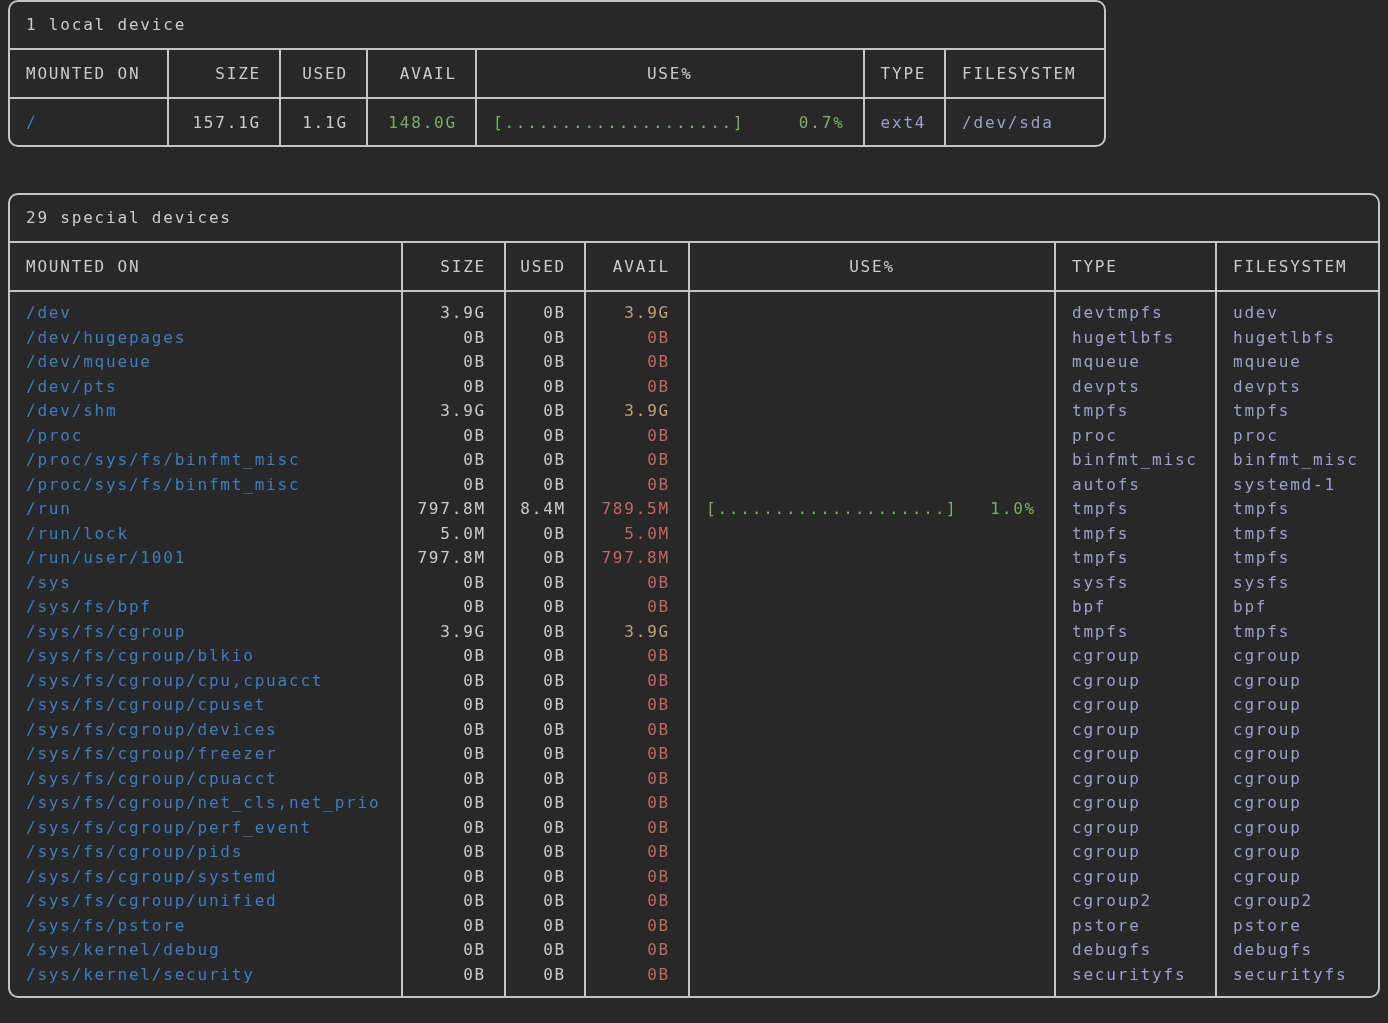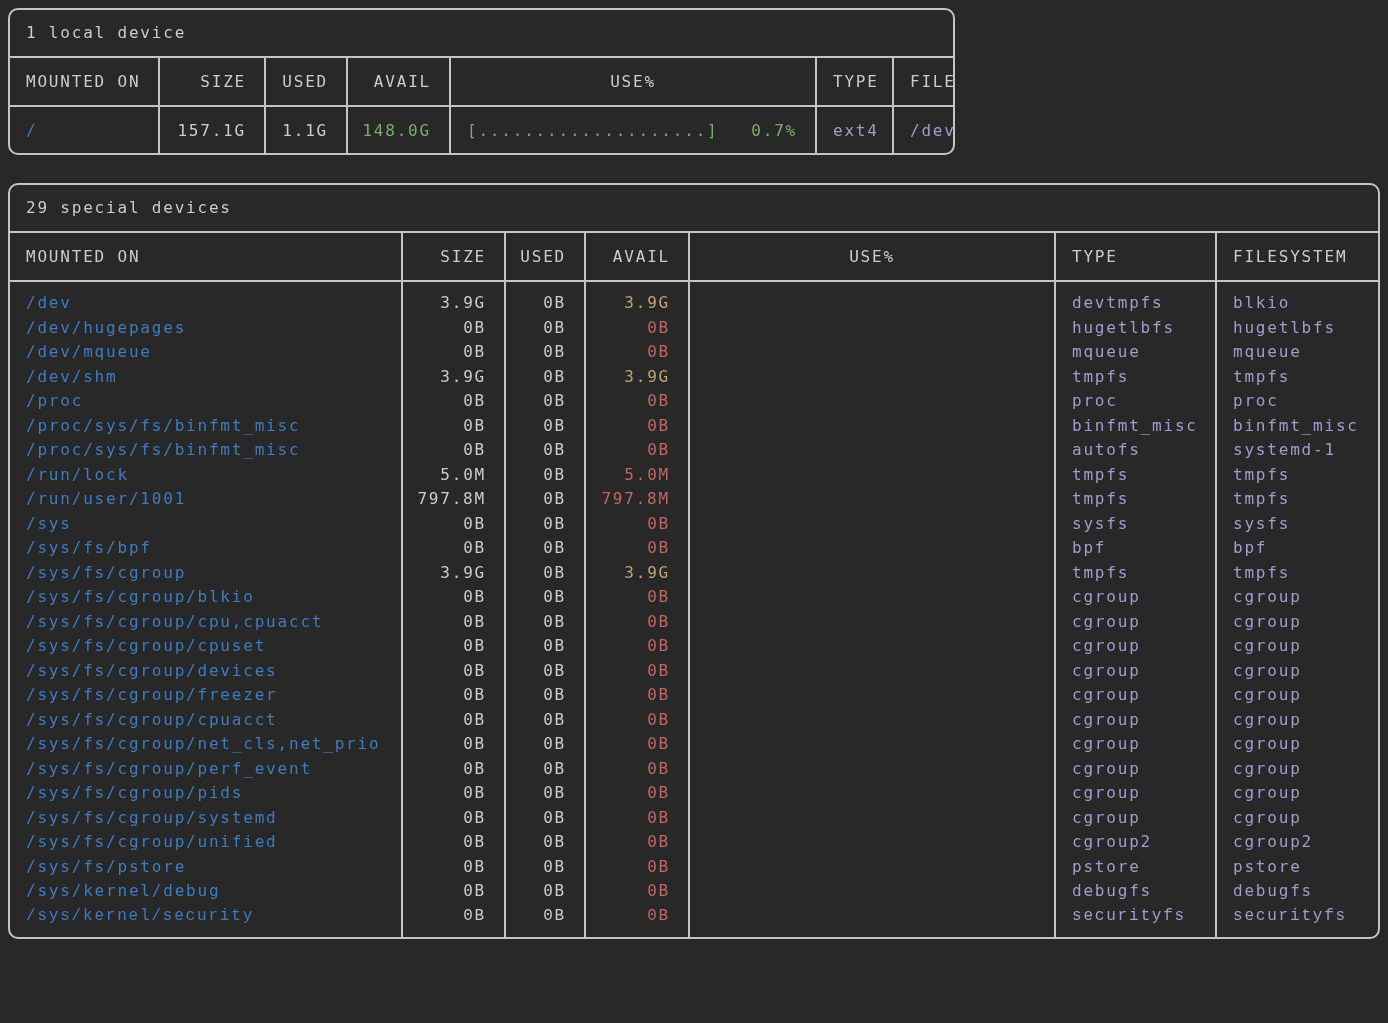--- a/index.html
+++ b/index.html
@@ -23,22 +23,22 @@
     position:relative;
   }
   .panel{
     position:absolute;
     left:8px;
     background:var(--bg);
     border:2px solid var(--border);
     border-radius:10px;
     overflow:hidden;
   }
-  #panel-local{top:8px;width:947px;}
-  #panel-special{top:183px;width:1372px;}
+  #panel-local{top:0;width:1098px;}
+  #panel-special{top:193px;width:1372px;}
   .panel-title{
     height:48px;
     line-height:46px;
     padding-left:16px;
     border-bottom:2px solid var(--border);
     color:var(--fg);
     white-space:nowrap;
   }
   table{
     border-collapse:collapse;
@@ -77,21 +77,21 @@
     padding-left:16px;
     padding-right:18px;
   }
   .bar,.pct{ color:var(--green); }
 
   
   #panel-local tbody td{ height:47px; }
   
   #panel-special tbody td{ line-height:24.5px; height:24.5px; }
   #panel-special tbody tr:first-child td{ padding-top:9px; height:33.5px;margin-top:16px; }
-  #panel-special tbody tr:last-child td{ padding-bottom:9px; height:33.5px;font-family:Liberation Mono, monospace; }
+  #panel-special tbody tr:last-child td{ padding-bottom:9px; height:33.5px; }
 </style>
 </head>
 <body>
 
 <div class="panel" id="panel-local">
   <div class="panel-title">1 local device</div>
   <table>
     <colgroup>
       <col style="width:149px">
         <col style="width:106px">
@@ -160,21 +160,21 @@
           <td class="c-num">3.9G</td>
           <td class="c-num">0B</td>
           <td class="c-num c-yellow">3.9G</td>
           <td class="c-use">
             <div class="cellflex">
               <span class="bar"></span>
               <span class="pct"></span>
             </div>
           </td>
           <td class="c-lav">devtmpfs</td>
-          <td class="c-lav">blkio</td>
+          <td class="c-lav">udev</td>
         </tr>
         <tr>
           <td class="c-path">/dev/hugepages</td>
           <td class="c-num">0B</td>
           <td class="c-num">0B</td>
           <td class="c-num c-red">0B</td>
           <td class="c-use">
             <div class="cellflex">
               <span class="bar"></span>
               <span class="pct"></span>
@@ -191,20 +191,34 @@
           <td class="c-use">
             <div class="cellflex">
               <span class="bar"></span>
               <span class="pct"></span>
             </div>
           </td>
           <td class="c-lav">mqueue</td>
           <td class="c-lav">mqueue</td>
         </tr>
         <tr>
+          <td class="c-path">/dev/pts</td>
+          <td class="c-num">0B</td>
+          <td class="c-num">0B</td>
+          <td class="c-num c-red">0B</td>
+          <td class="c-use">
+            <div class="cellflex">
+              <span class="bar"></span>
+              <span class="pct"></span>
+            </div>
+          </td>
+          <td class="c-lav">devpts</td>
+          <td class="c-lav">devpts</td>
+        </tr>
+        <tr>
           <td class="c-path">/dev/shm</td>
           <td class="c-num">3.9G</td>
           <td class="c-num">0B</td>
           <td class="c-num c-yellow">3.9G</td>
           <td class="c-use">
             <div class="cellflex">
               <span class="bar"></span>
               <span class="pct"></span>
             </div>
           </td>
@@ -245,20 +259,34 @@
           <td class="c-num">0B</td>
           <td class="c-num c-red">0B</td>
           <td class="c-use">
             <div class="cellflex">
               <span class="bar"></span>
               <span class="pct"></span>
             </div>
           </td>
           <td class="c-lav">autofs</td>
           <td class="c-lav">systemd-1</td>
+        </tr>
+        <tr>
+          <td class="c-path">/run</td>
+          <td class="c-num">797.8M</td>
+          <td class="c-num">8.4M</td>
+          <td class="c-num c-red">789.5M</td>
+          <td class="c-use">
+            <div class="cellflex">
+              <span class="bar">[....................]</span>
+              <span class="pct">1.0%</span>
+            </div>
+          </td>
+          <td class="c-lav">tmpfs</td>
+          <td class="c-lav">tmpfs</td>
         </tr>
         <tr>
           <td class="c-path">/run/lock</td>
           <td class="c-num">5.0M</td>
           <td class="c-num">0B</td>
           <td class="c-num c-red">5.0M</td>
           <td class="c-use">
             <div class="cellflex">
               <span class="bar"></span>
               <span class="pct"></span>

